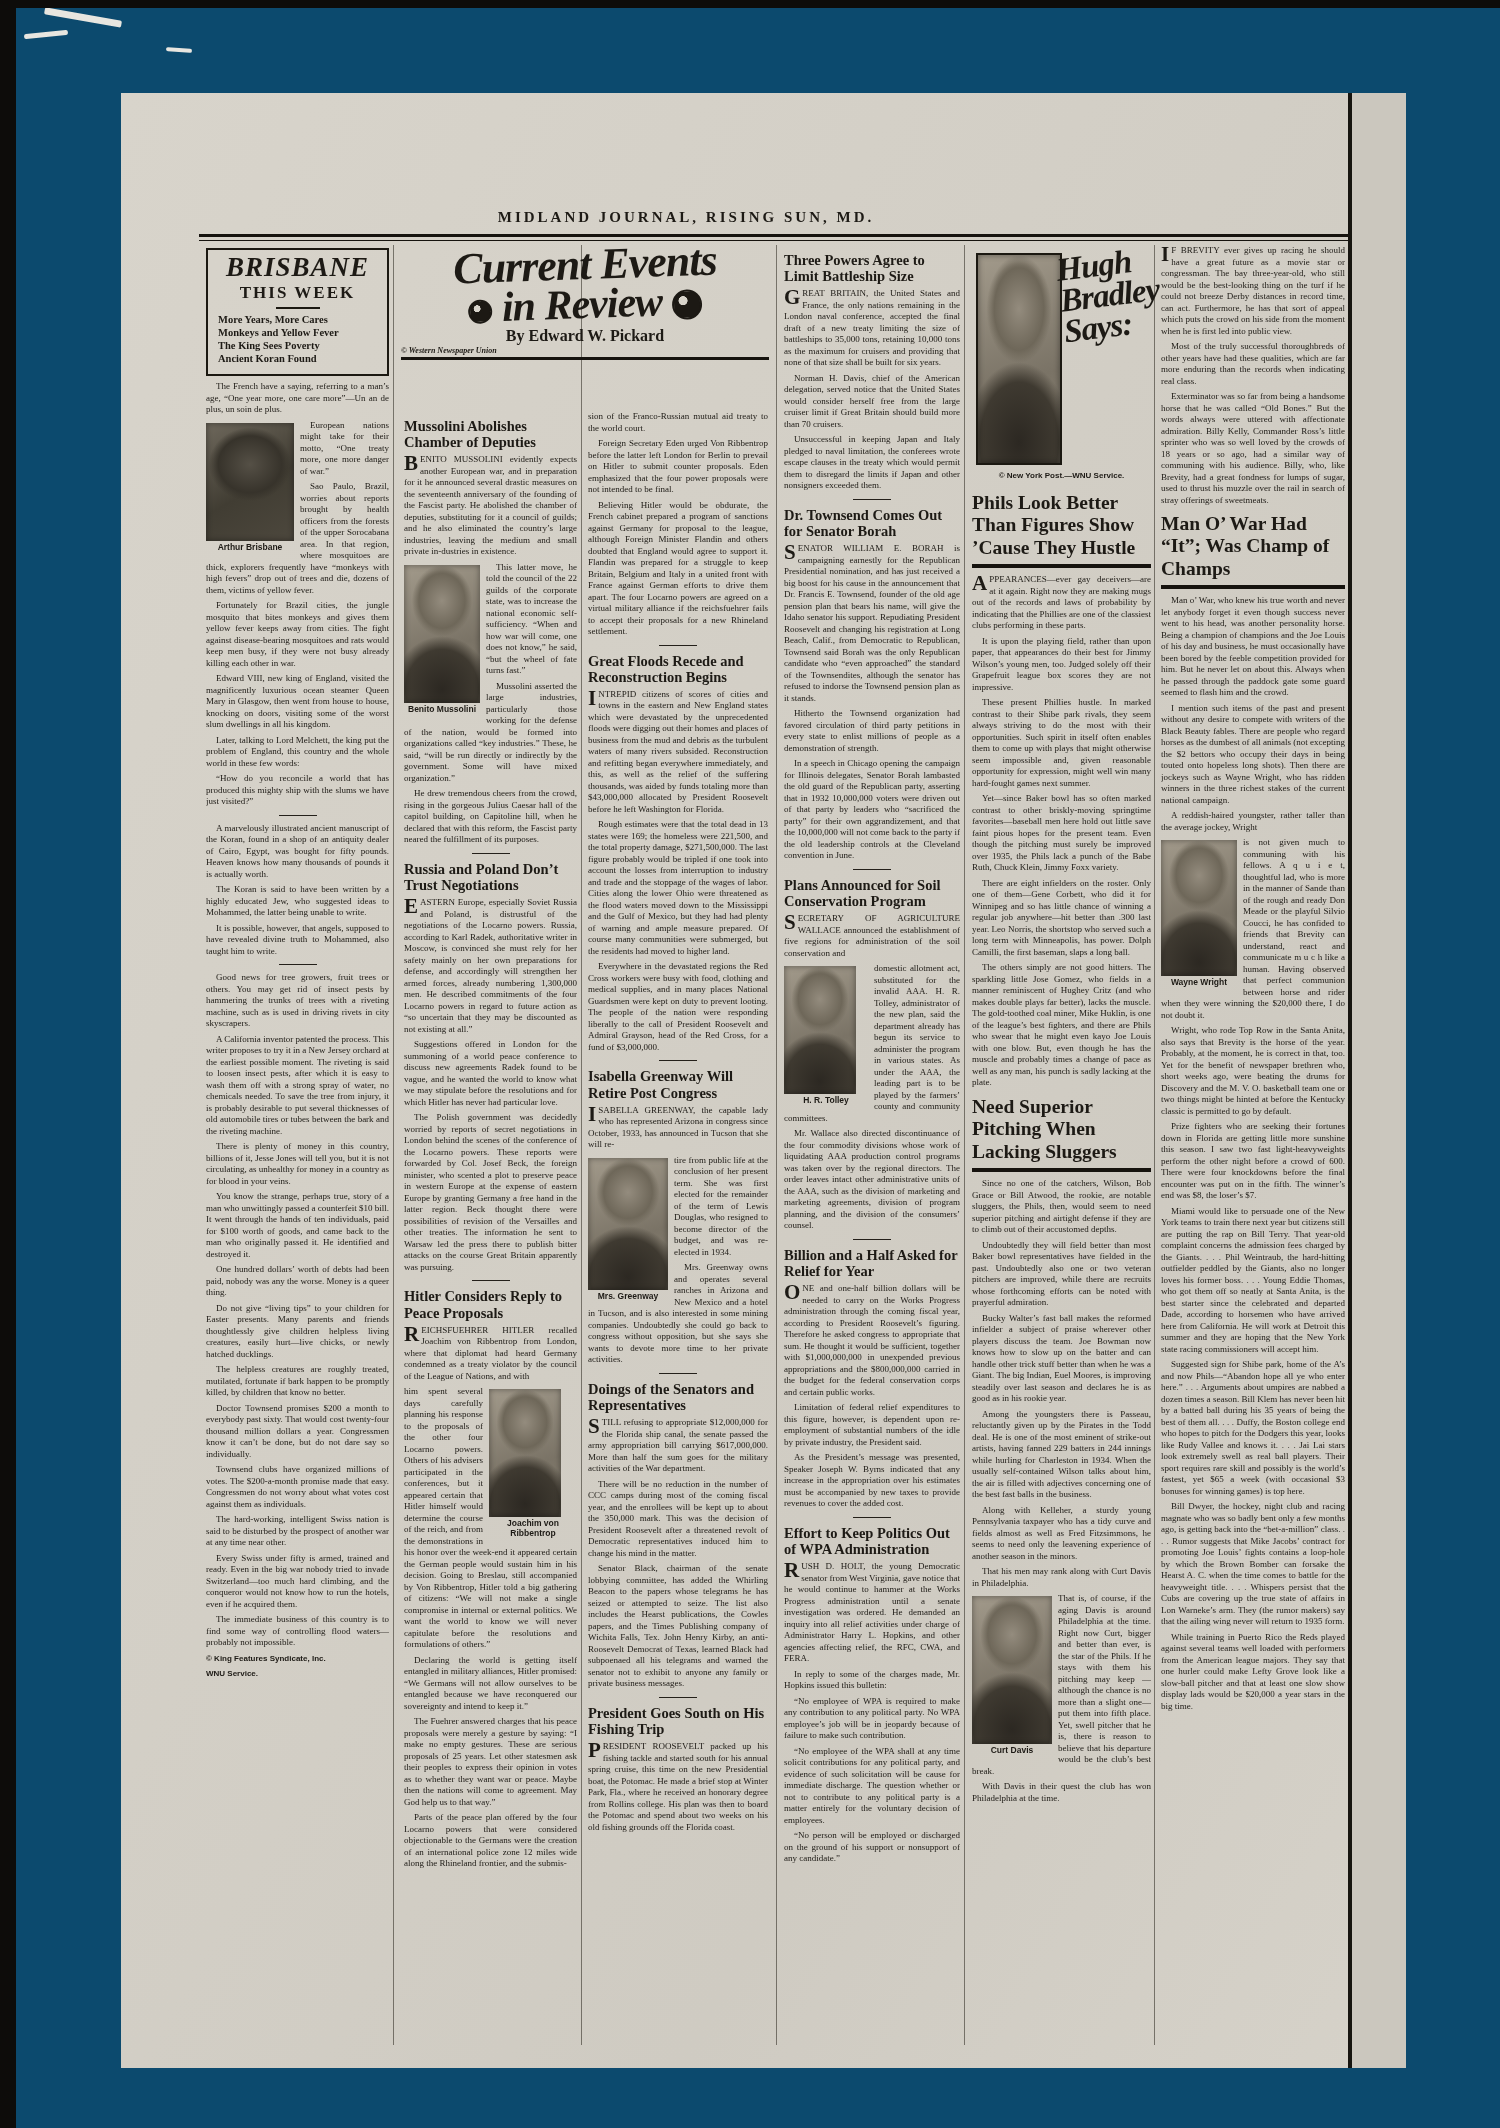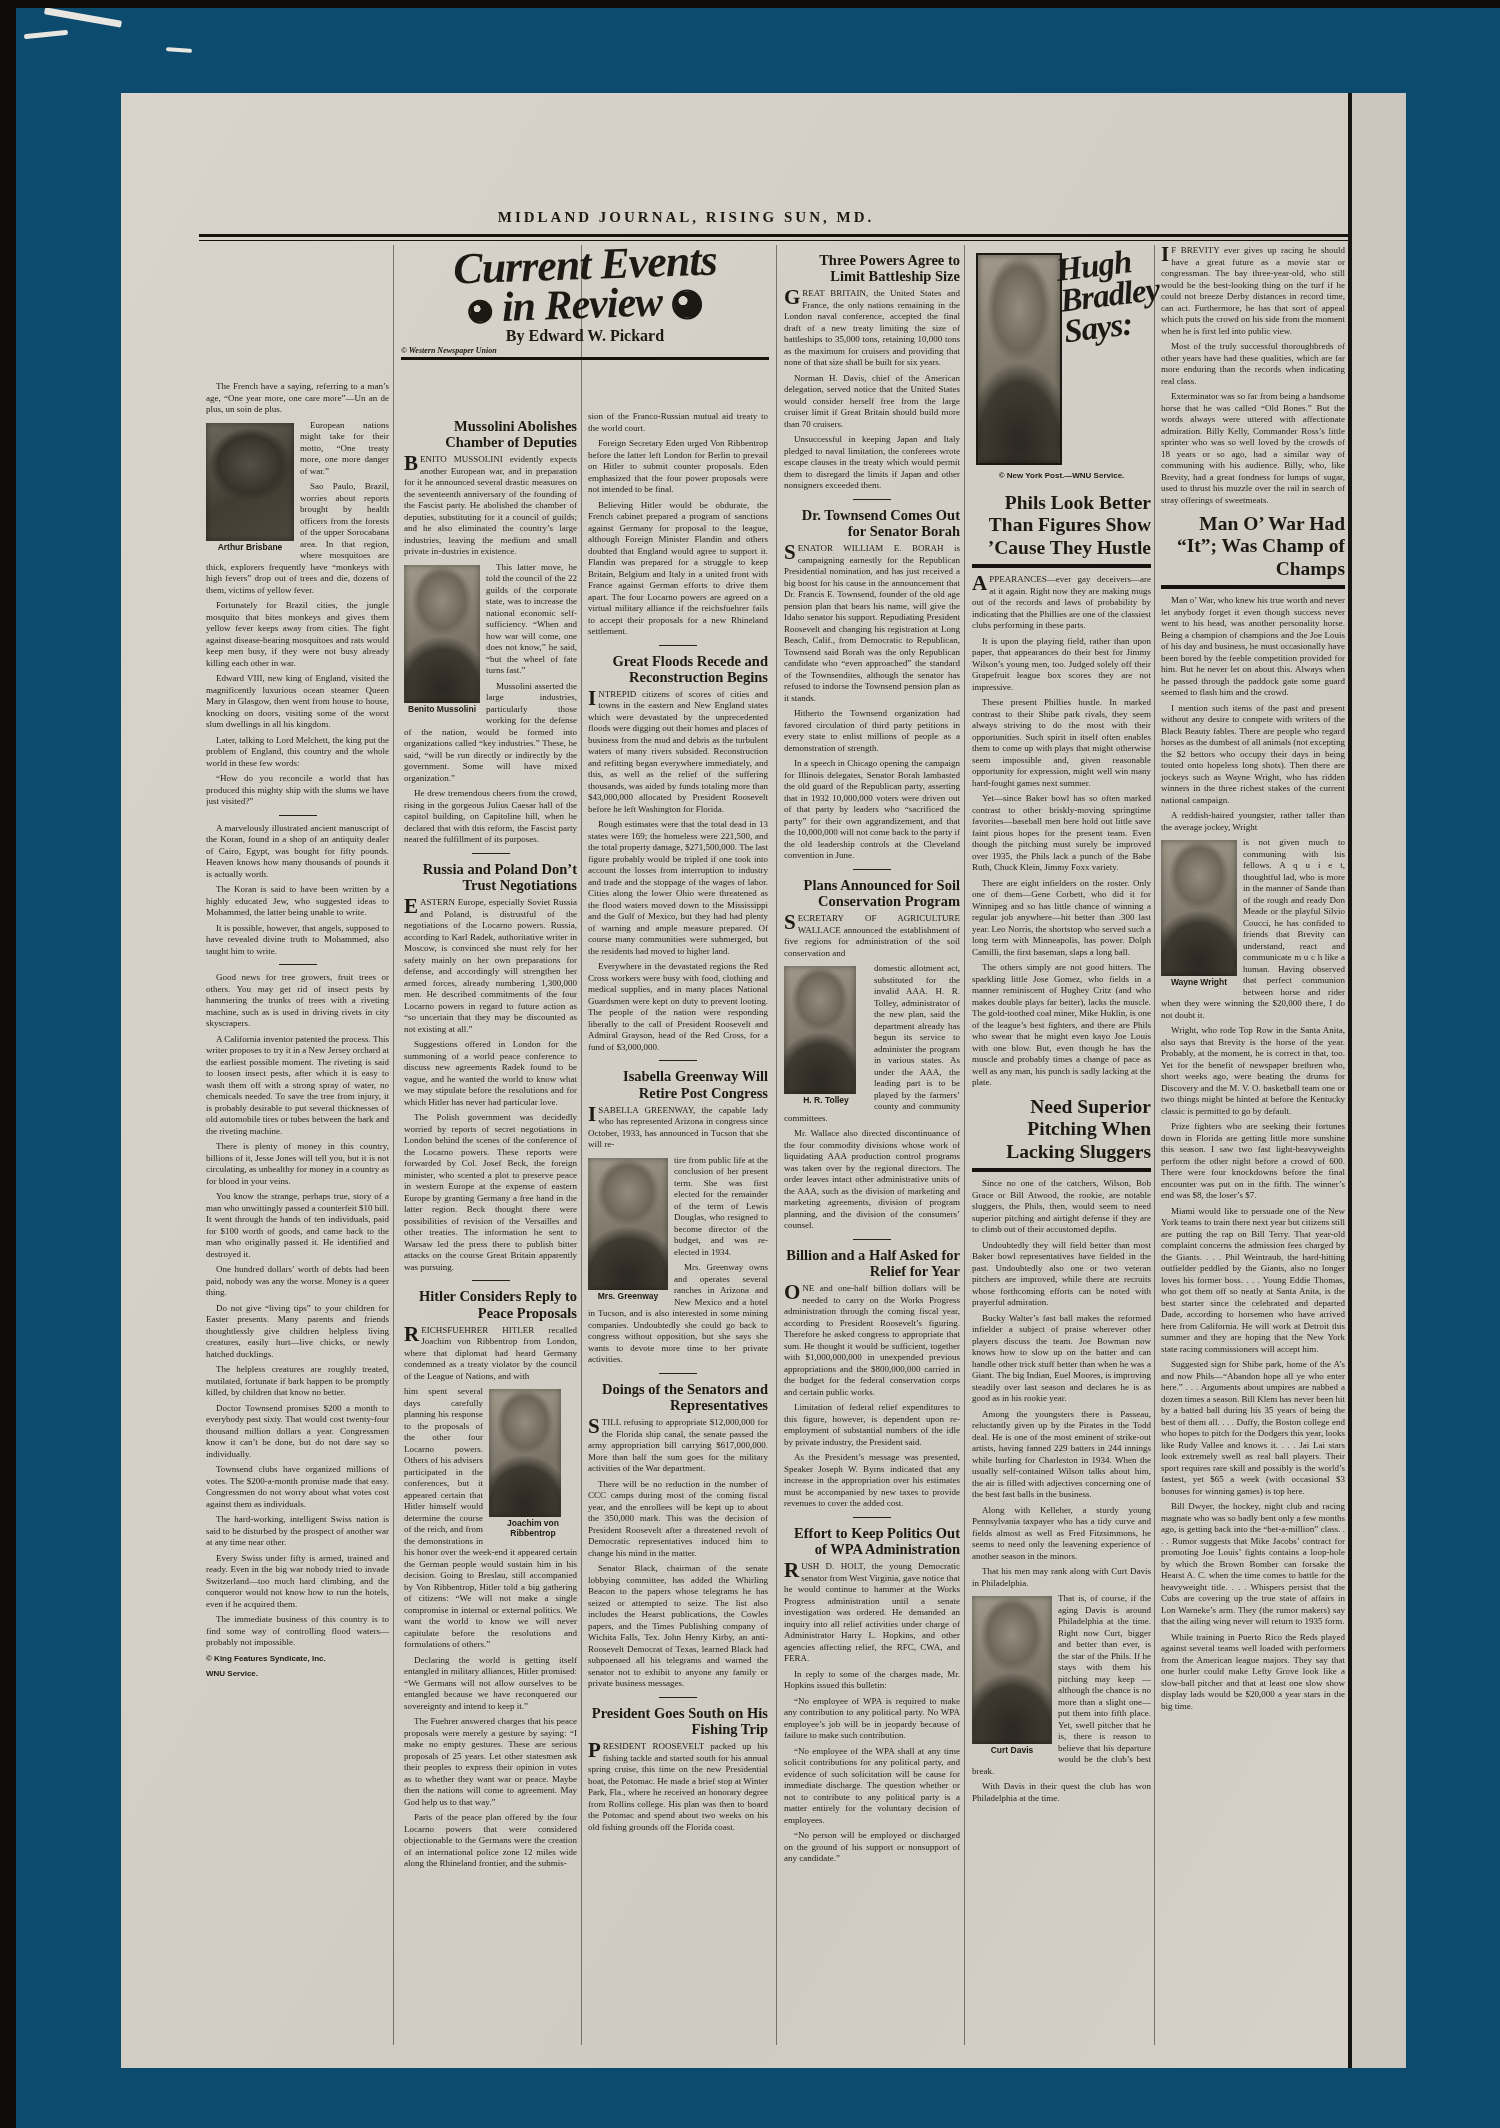--- a/index.html
+++ b/index.html
@@ -13,21 +13,21 @@
     font-weight:bold;font-size:15px;letter-spacing:3px;}
   .rule-a{position:absolute;top:141px;left:78px;width:1152px;height:3px;background:#16130e;}
   .rule-b{position:absolute;top:147px;left:78px;width:1152px;height:1px;background:#16130e;}
   .vsep{position:absolute;top:152px;height:1800px;width:1px;background:rgba(40,36,28,.55);}
   .page-edge{position:absolute;left:1227px;top:0;width:4px;height:1975px;background:#171510;}
   .edge-margin{position:absolute;left:1231px;top:0;width:54px;height:1975px;background:#cbc7be;}
   .col{position:absolute;overflow:hidden;font-size:9px;line-height:11.5px;text-align:justify;}
   .col p{margin:0 0 4px 0;text-indent:10px;}
   .col p.nodent{text-indent:0;}
   .dc{float:left;font-size:21px;line-height:17px;font-weight:bold;padding:1px 2px 0 0;}
-  .headline{font-weight:bold;font-size:14.5px;line-height:1.12;text-align:right;margin:7px 0 4px 0;font-family:Liberation Serif, serif;}
+  .headline{font-weight:bold;font-size:14.5px;line-height:1.12;text-align:left;margin:7px 0 4px 0;font-family:Liberation Serif, serif;}
   .headline.lg{font-size:19.5px;line-height:1.15;padding-bottom:5px;border-bottom:4px solid #16130e;margin-bottom:6px;}
   .divider{width:38px;border-top:1.5px solid #24201a;margin:7px auto 7px auto;}
   .credit-line{font-family:"Liberation Sans","DejaVu Sans",sans-serif;font-weight:bold;
     font-size:8px;text-align:center;margin:2px 0 4px 0;}
   .photo{position:relative;box-shadow:inset 0 0 6px rgba(0,0,0,.45);
     background:
       radial-gradient(55% 36% at 50% 26%, #948c7e 0%, #6e6759 55%, rgba(0,0,0,0) 72%),
       radial-gradient(42% 20% at 50% 18%, #3a342b 0%, rgba(0,0,0,0) 75%),
       radial-gradient(80% 48% at 50% 90%, #2c2822 0%, #3f3a31 60%, rgba(0,0,0,0) 80%),
       linear-gradient(160deg,#a29a8b,#7a7366 60%,#8a8375);}
@@ -81,20 +81,31 @@
     <div class="rule-b"></div>
 
     <div class="vsep" style="left:272px;"></div>
     <div class="vsep" style="left:460px;"></div>
     <div class="vsep" style="left:655px;"></div>
     <div class="vsep" style="left:843px;"></div>
     <div class="vsep" style="left:1033px;"></div>
     <div class="page-edge"></div>
     <div class="edge-margin"></div>
 
+    <div id="brisbane-box">
+      <div id="brisbane-title">BRISBANE</div>
+      <div id="brisbane-sub">THIS WEEK</div>
+      <div id="brisbane-dash"></div>
+      <div id="brisbane-topics">
+          <div>More Years, More Cares</div>
+          <div>Monkeys and Yellow Fever</div>
+          <div>The King Sees Poverty</div>
+          <div>Ancient Koran Found</div>
+        </div>
+    </div>
     <div class="col" style="left:85px;top:288px;width:183px;height:1668px;">
         <p>The French have a saying, referring to a man’s age, “One year more, one care more”—Un an de plus, un soin de plus.</p>
         <div class="pwrap left" style="width: 88px;">
           <div class="photo dark" style="width: 88px; height: 118px;"></div>
           <div class="pcap">Arthur Brisbane</div>
         </div>
         <p>European nations might take for their motto, “One treaty more, one more danger of war.”</p>
         <p>Sao Paulo, Brazil, worries about reports brought by health officers from the forests of the upper Sorocabana area. In that region, where mosquitoes are thick, explorers frequently have “monkeys with high fevers” drop out of trees and die, dozens of them, victims of yellow fever.</p>
         <p>Fortunately for Brazil cities, the jungle mosquito that bites monkeys and gives them yellow fever keeps away from cities. The fight against disease-bearing mosquitoes and rats would keep men busy, if they were not busy already killing each other in war.</p>
         <p>Edward VIII, new king of England, visited the magnificently luxurious ocean steamer Queen Mary in Glasgow, then went from house to house, knocking on doors, visiting some of the worst slum dwellings in all his kingdom.</p>

